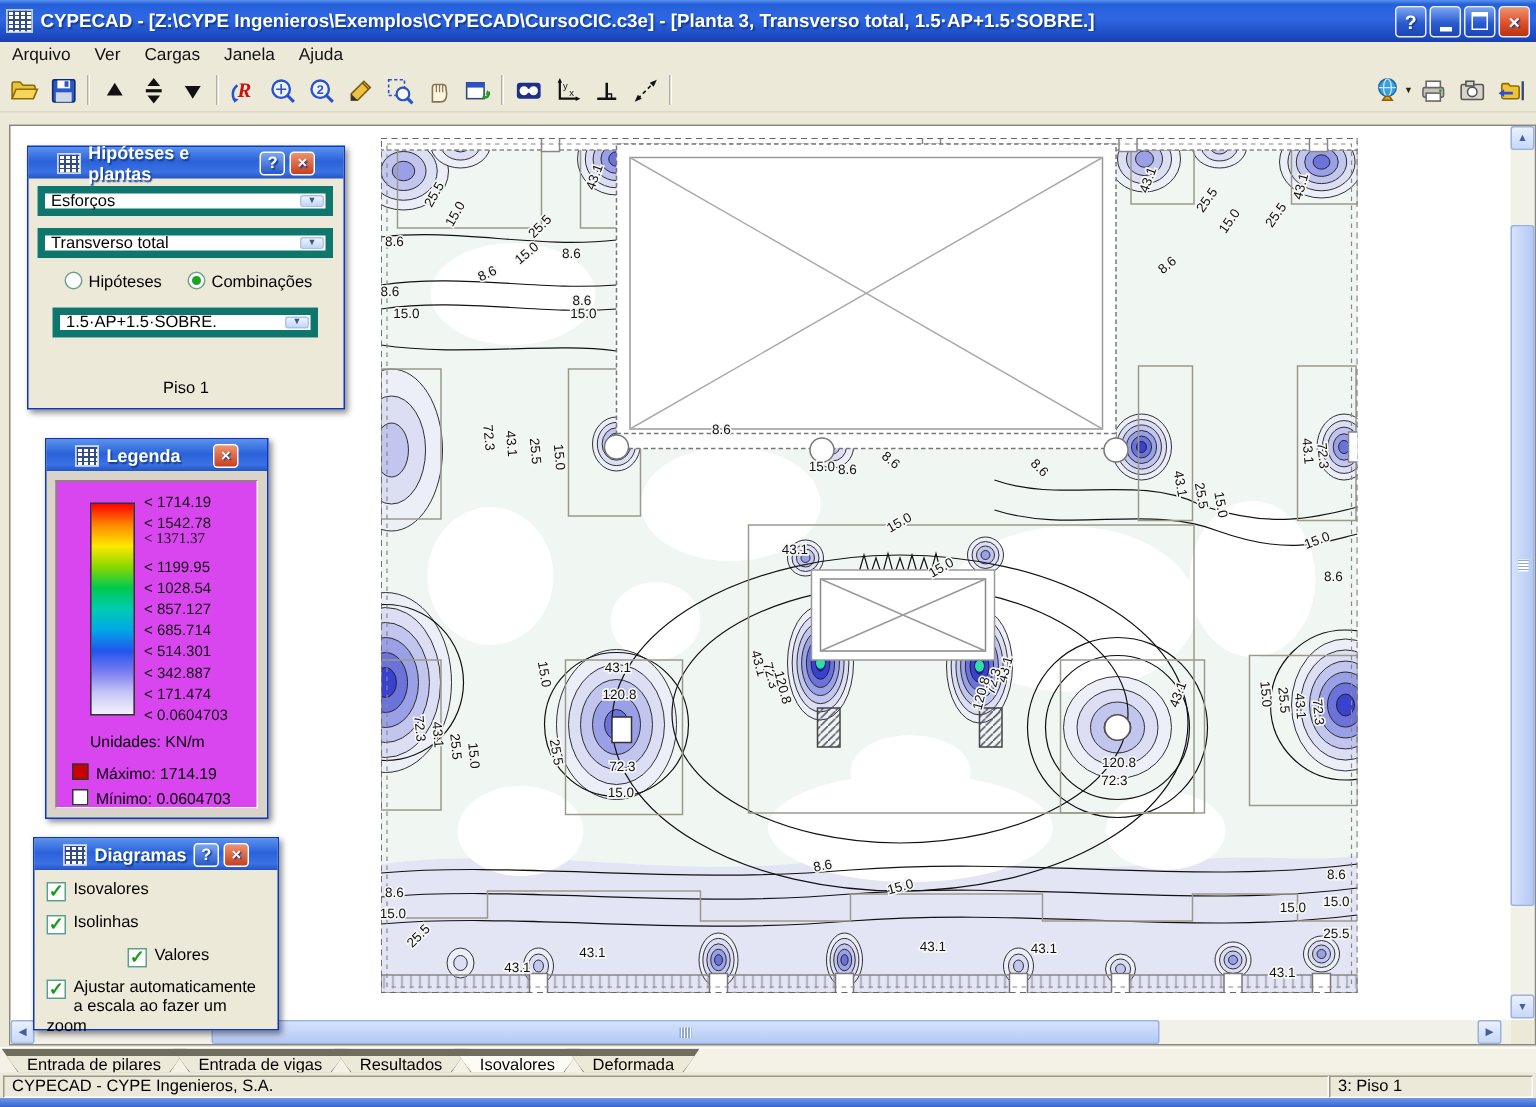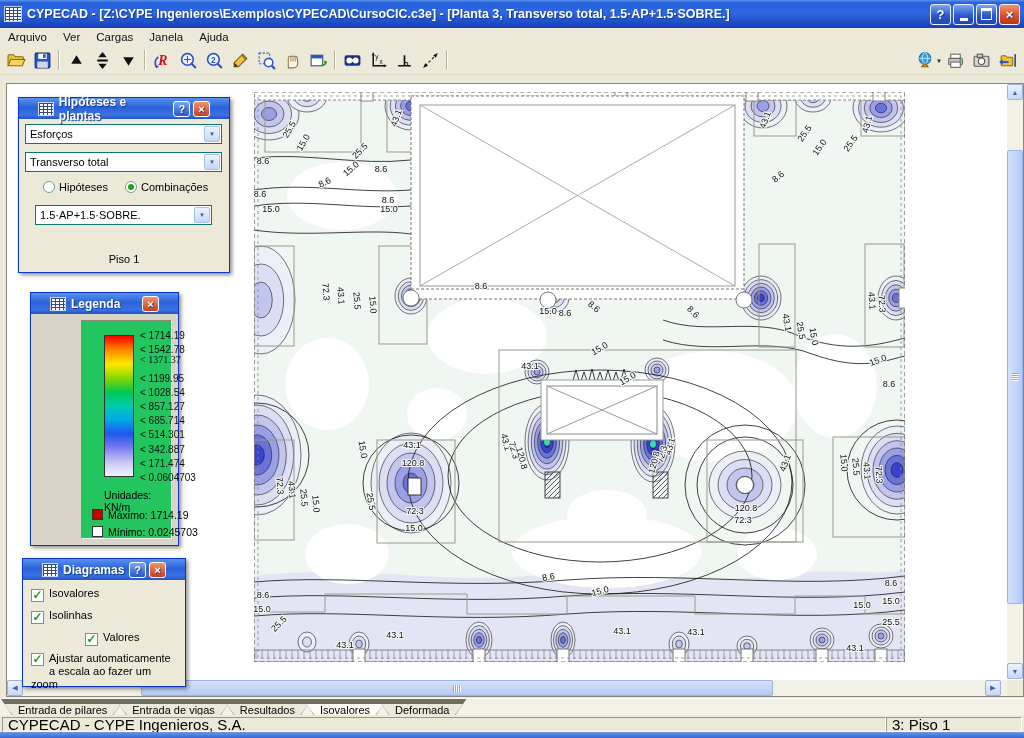--- a/index.html
+++ b/index.html
@@ -34,44 +34,44 @@
   #hthumb{top:0;height:16px;background:linear-gradient(180deg,#d6e2fc,#b4c9f4);}
   .grip-v{position:absolute;left:4px;top:50%;margin-top:-4px;width:7px;height:8px;background:repeating-linear-gradient(180deg,#8fa8dc 0 1px,#fff 1px 2px);}
   .grip-h{position:absolute;top:4px;left:50%;margin-left:-4px;height:7px;width:8px;background:repeating-linear-gradient(90deg,#8fa8dc 0 1px,#fff 1px 2px);}
   #sb-corner{position:absolute;right:0;bottom:0;width:16px;height:16px;background:#ece9d8;}
   
   #tabbar{position:absolute;left:0;top:698px;width:1024px;height:17px;background:#f4f2e6;border-top:1px solid #fff;padding-left:10px;box-sizing:border-box;white-space:nowrap;}
   .tab{display:inline-block;position:relative;margin-left:-9px;height:16px;padding:1px;clip-path:polygon(0 0,100% 0,calc(100% - 11px) 100%,11px 100%);background:#6f6d5e;box-sizing:border-box;text-align:right;}
   .tab-in{height:14px;line-height:14px;padding:0 16px;font-size:11px;color:#000;clip-path:polygon(1.5px 0,calc(100% - 1.5px) 0,calc(100% - 11.5px) 100%,11.5px 100%);background:#ece9d8;}
   .tab.active .tab-in{background:#fdfcf4;}
   
-  #statusbar{position:absolute;left:0;top:716px;width:1024px;height:16px;background:#ece9d8;font-size:15px;}
+  #statusbar{position:absolute;left:0;top:716px;width:1024px;height:16px;background:#ece9d8;font-size:11px;}
   .scell{position:absolute;top:1px;height:13px;line-height:13px;border:1px solid;border-color:#9a968a #fff #fff #9a968a;padding:0 5px;box-sizing:content-box;background:#ece9d8;}
   #status-left{left:2px;width:872px;}
   #status-right{left:886px;width:124px;}
   #bottomstrip{position:absolute;left:0;top:732px;width:1024px;height:6px;background:linear-gradient(180deg,#6f97e8,#3564cf);}
   
   .panel{position:absolute;border:1px solid #0a37c8;box-shadow:2px 2px 4px rgba(0,0,0,.45);background:#ece9d8;}
   .ptitle{height:21px;background:linear-gradient(180deg,#5a92ee 0%,#2b62da 45%,#3a72e4 80%,#2454c4 100%);display:flex;align-items:center;color:#fff;font-weight:bold;font-size:12px;padding:0 19px;text-shadow:1px 1px 1px #123a8a;}
   .picon{width:14px;height:12px;background:#fff;border:1px solid #cdd8f0;margin-right:5px;background-image:repeating-linear-gradient(180deg,#334a8a 0 1px,transparent 1px 3px),repeating-linear-gradient(90deg,#334a8a 0 1px,transparent 1px 4px);}
   .pspacer{flex:1;}
   .pbtn{width:17px;height:16px;margin-left:3px;border-radius:3px;border:1px solid #fff;display:flex;align-items:center;justify-content:center;color:#fff;font-weight:bold;font-size:11px;box-sizing:border-box;}
   .pbtn.help{background:linear-gradient(180deg,#7aa6f4,#2858c8);}
   .pbtn.close{background:linear-gradient(180deg,#f0926e,#c8401c);}
-  .combo{position:relative;height:20px;background:#fff;border:1px solid #0f766e;font-size:11px;display:flex;align-items:center;padding-left:4px;box-sizing:border-box;}
+  .combo{position:relative;height:20px;background:#fff;border:5px solid #0f766e;font-size:11px;display:flex;align-items:center;padding-left:4px;box-sizing:border-box;}
   .combo .carrow{position:absolute;right:1px;top:1px;bottom:1px;width:16px;background:linear-gradient(180deg,#eef4fe,#c4d6f8);border:1px solid #a8c2ec;border-radius:2px;display:flex;align-items:center;justify-content:center;color:#3b5a84;font-size:6px;box-sizing:border-box;}
   .rb{display:inline-block;width:12px;height:12px;border-radius:50%;background:#fff;border:1px solid #6fa08c;vertical-align:-2px;margin-right:4px;box-sizing:border-box;position:relative;}
   .rb.sel::after{content:"";position:absolute;left:2px;top:2px;width:6px;height:6px;border-radius:50%;background:#1ca321;}
   .cb{display:inline-flex;width:13px;height:13px;background:#fff;border:1px solid #5aa08e;align-items:center;justify-content:center;color:#17a017;font-size:12px;font-weight:bold;vertical-align:-2px;margin-right:5px;box-sizing:border-box;}
   
   #panel-hipoteses{left:18px;top:97px;width:210px;height:174px;}
   #panel-hipoteses .body{position:relative;font-size:11px;}
   
   #panel-legenda{left:30px;top:292px;width:147px;height:252px;background:#d8d4c8;}
-  #leg-inner{position:absolute;left:6px;top:27px;right:6px;bottom:6px;background:#22c55e;border:1px solid;border-color:#8a8678 #fdfdfb #fdfdfb #8a8678;margin-left:44px;}
+  #leg-inner{position:absolute;left:6px;top:27px;right:6px;bottom:6px;background:#d946ef;border:1px solid;border-color:#8a8678 #fdfdfb #fdfdfb #8a8678;}
   #leg-bar{position:absolute;left:22px;top:14px;width:28px;height:140px;border:1px solid #333;}
   .leg-entry{position:absolute;left:58px;font-size:10px;color:#111;white-space:nowrap;}
   #leg-units{position:absolute;left:22px;top:168px;font-size:10.5px;}
   .leg-mrow{position:absolute;left:10px;font-size:10.5px;white-space:nowrap;}
   .leg-sw{display:inline-block;width:9px;height:9px;border:1px solid #333;vertical-align:-1px;margin-right:5px;}
   
   #panel-diagramas{left:22px;top:558px;width:162px;height:127px;}
   #panel-diagramas .body{position:relative;font-size:11px;}
   .chk-row{position:absolute;left:8px;white-space:nowrap;}
   .chk-row.indent{left:62px;}
@@ -613,21 +613,21 @@
           <div class="leg-entry" style="top: 65.8px;">&lt; 1028.54</div>
           <div class="leg-entry" style="top: 80px;">&lt; 857.127</div>
           <div class="leg-entry" style="top: 94.2px;">&lt; 685.714</div>
           <div class="leg-entry" style="top: 108.4px;">&lt; 514.301</div>
           <div class="leg-entry" style="top: 122.6px;">&lt; 342.887</div>
           <div class="leg-entry" style="top: 136.8px;">&lt; 171.474</div>
           <div class="leg-entry" style="top: 151px;">&lt; 0.0604703</div>
         </div>
     <div id="leg-units">Unidades: KN/m</div>
     <div class="leg-mrow" style="top:188px;"><span class="leg-sw" id="leg-max-sw" style="background: rgb(204, 0, 0);"></span><span>Máximo: 1714.19</span></div>
-    <div class="leg-mrow" style="top:205px;"><span class="leg-sw" id="leg-min-sw" style="background: rgb(255, 255, 255);"></span><span>Mínimo: 0.0245703</span></div>
+    <div class="leg-mrow" style="top:205px;"><span class="leg-sw" id="leg-min-sw" style="background: rgb(255, 255, 255);"></span><span>Mínimo: 0.0604703</span></div>
   </div>
 </div>
 
 <div class="panel" id="panel-diagramas">
   <div class="ptitle">
     <span class="picon"></span>
     <span>Diagramas</span>
     <span class="pspacer"></span>
     <span class="pbtn help">
           <span>?</span>

